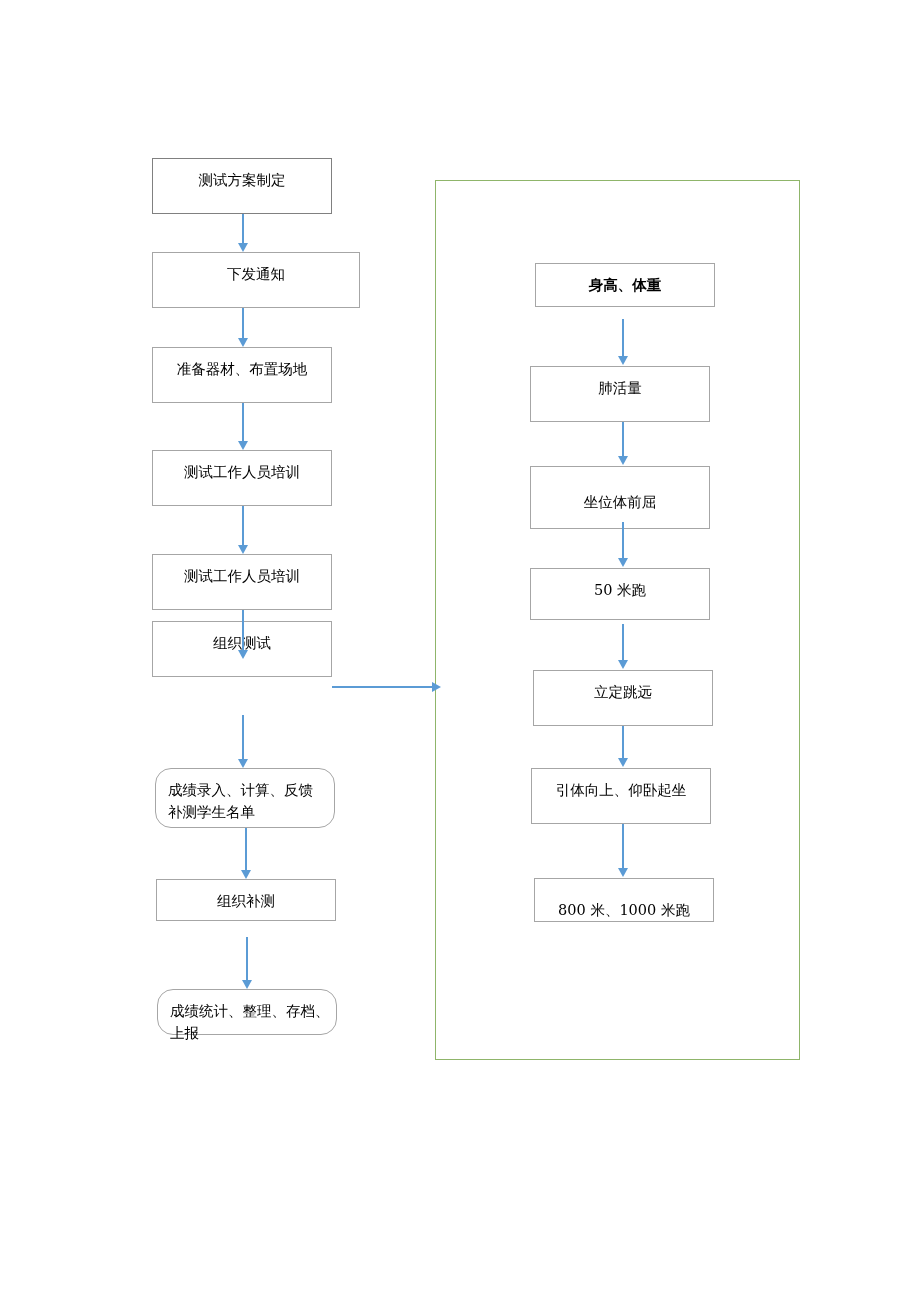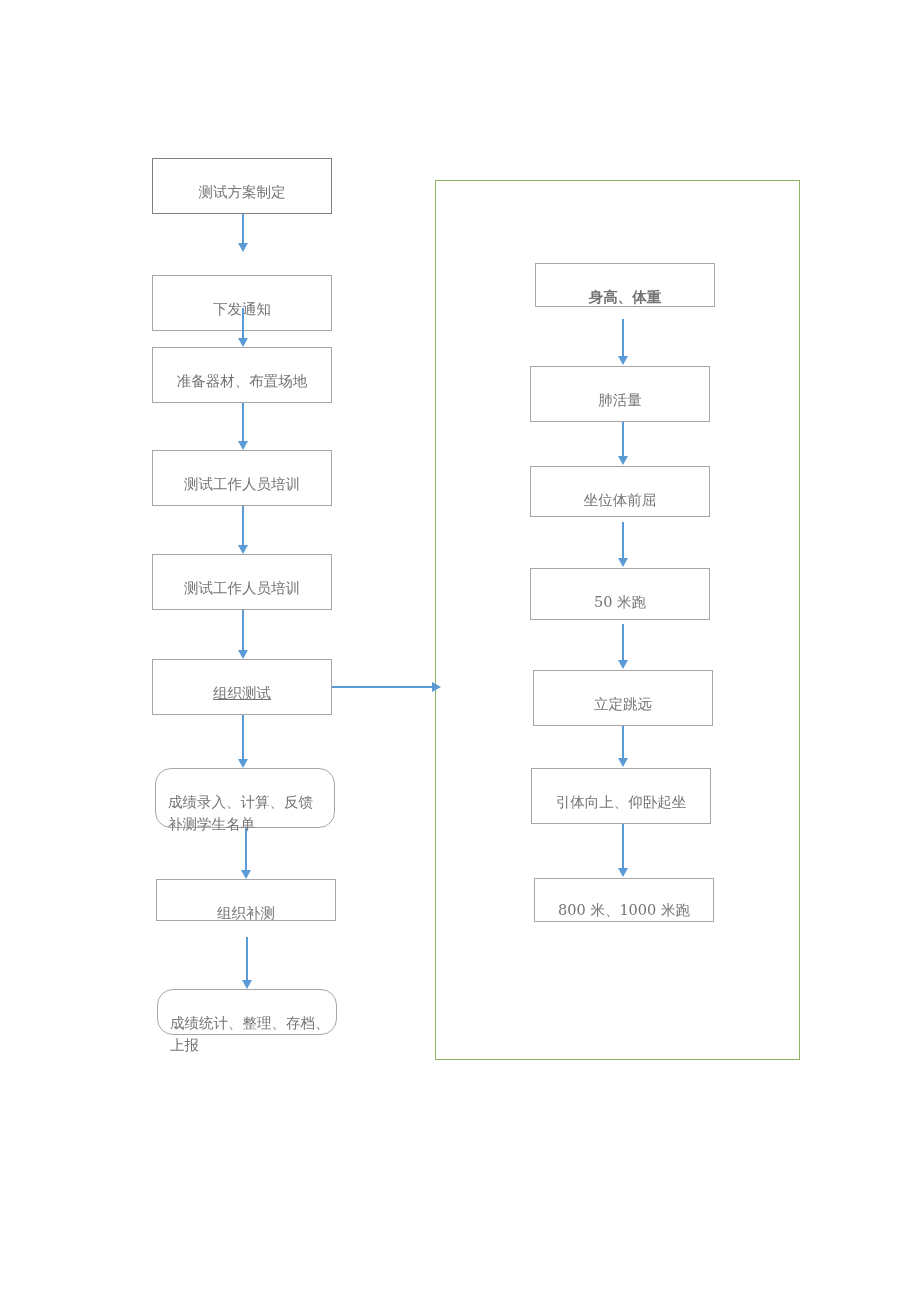--- a/index.html
+++ b/index.html
@@ -39,28 +39,28 @@
     border: 1.6px solid #8FB56A;
     background: transparent;
     box-sizing: border-box;
   }
   
   .node {
     position: absolute;
     box-sizing: border-box;
     border: 1px solid #a6a6a6;
     background: #ffffff;
-    color: #737373;
+    color: #000000;
     font-family: "DejaVu Serif", "Liberation Serif", serif;
     font-size: 14.5px;
     line-height: 1.55;
     display: flex;
     align-items: flex-start;
     justify-content: center;
-    padding-top: 22px;
+    padding-top: 10px;
   }
   .node.first {
     border: 1.5px solid #808080;
   }
   .node .txt {
     display: block;
     text-align: center;
     white-space: pre-line;
   }
   .node.left-align {
@@ -112,33 +112,33 @@
 
 <div id="page">
 
 
   <div class="group-box"></div>
 
   <div id="layers">
       <div class="node first" style="left: 152px; top: 158px; width: 180px; height: 56px;">
         <span class="txt">测试方案制定</span>
       </div>
-      <div class="node" style="left: 152px; top: 252px; width: 180px; height: 56px; margin-top: 23px;">
+      <div class="node" style="left: 152px; top: 252px; width: 208px; height: 56px;">
         <span class="txt">下发通知</span>
       </div>
       <div class="node" style="left: 152px; top: 347px; width: 180px; height: 56px;">
         <span class="txt">准备器材、布置场地</span>
       </div>
       <div class="node" style="left: 152px; top: 450px; width: 180px; height: 56px;">
         <span class="txt">测试工作人员培训</span>
       </div>
       <div class="node" style="left: 152px; top: 554px; width: 180px; height: 56px;">
         <span class="txt">测试工作人员培训</span>
       </div>
-      <div class="node" style="left: 152px; top: 659px; width: 180px; height: 56px; text-decoration: underline;">
+      <div class="node" style="left: 152px; top: 621px; width: 180px; height: 56px;">
         <span class="txt">组织测试</span>
       </div>
       <div class="node left-align" style="left: 155px; top: 768px; width: 180px; height: 60px;">
         <span class="txt">成绩录入、计算、反馈
 补测学生名单</span>
       </div>
       <div class="node" style="left: 156px; top: 879px; width: 180px; height: 42px;">
         <span class="txt">组织补测</span>
       </div>
       <div class="node left-align" style="left: 157px; top: 989px; width: 180px; height: 46px;">
@@ -152,21 +152,21 @@
       <div class="arrow-v" style="left: 242px; top: 610px; height: 41px;"></div>
       <div class="arrow-v" style="left: 242px; top: 715px; height: 45px;"></div>
       <div class="arrow-v" style="left: 245px; top: 828px; height: 43px;"></div>
       <div class="arrow-v" style="left: 246px; top: 937px; height: 44px;"></div>
       <div class="node" style="left: 535px; top: 263px; width: 180px; height: 44px; font-weight: bold;">
         <span class="txt">身高、体重</span>
       </div>
       <div class="node" style="left: 530px; top: 366px; width: 180px; height: 56px;">
         <span class="txt">肺活量</span>
       </div>
-      <div class="node" style="left: 530px; top: 466px; width: 180px; height: 51px;">
+      <div class="node" style="left: 530px; top: 466px; width: 180px; height: 63px; align-items: center;">
         <span class="txt">坐位体前屈</span>
       </div>
       <div class="node" style="left: 530px; top: 568px; width: 180px; height: 52px;">
         <span class="txt">50 米跑</span>
       </div>
       <div class="node" style="left: 533px; top: 670px; width: 180px; height: 56px;">
         <span class="txt">立定跳远</span>
       </div>
       <div class="node" style="left: 531px; top: 768px; width: 180px; height: 56px;">
         <span class="txt">引体向上、仰卧起坐</span>

